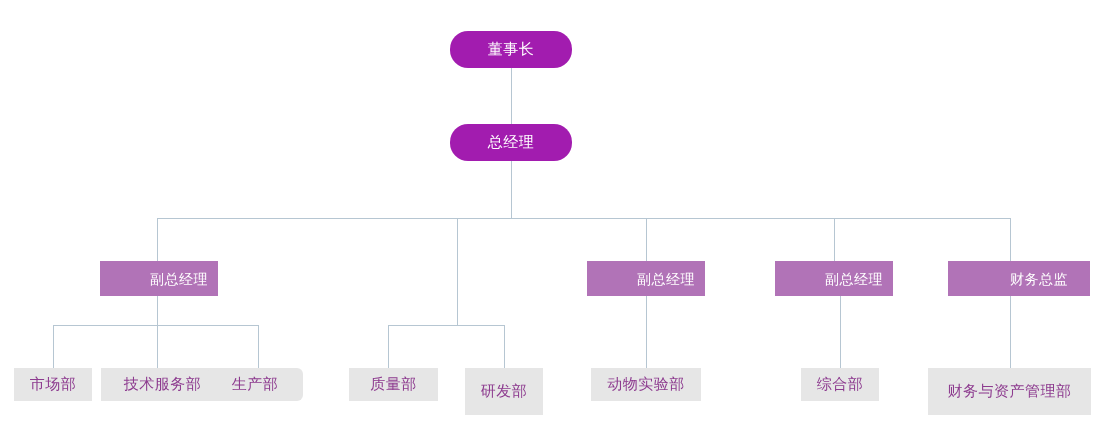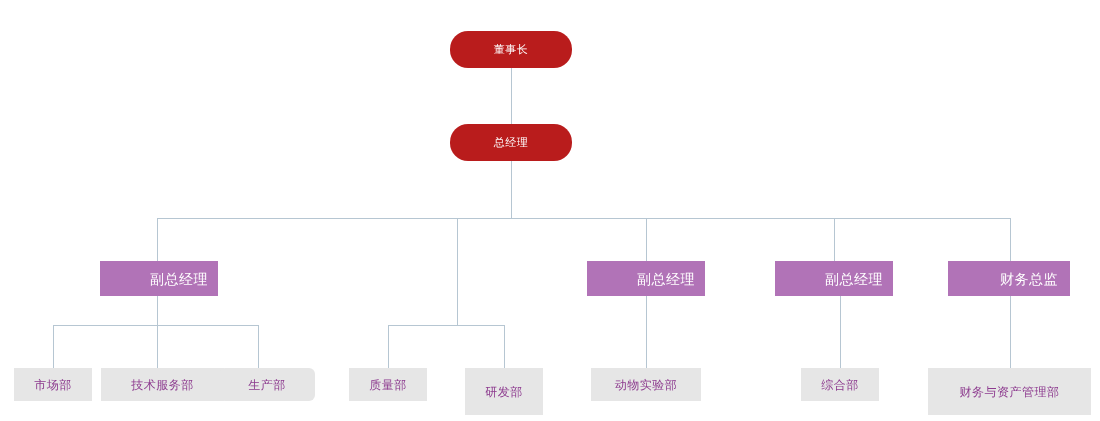--- a/index.html
+++ b/index.html
@@ -22,35 +22,35 @@
     position: absolute;
     box-sizing: border-box;
     display: flex;
     align-items: center;
     justify-content: center;
     white-space: nowrap;
     line-height: 1;
     letter-spacing: 0.5px;
   }
   .node.level-top {
-    background: #b91c1c;
+    background: #a21caf;
     color: #ffffff;
-    font-size: 11px;
+    font-size: 15px;
     border-radius: 18px;
   }
   .node.level-mid {
     background: #b173b7;
     color: #ffffff;
     font-size: 14px;
     padding-left: 40px;
   }
   .node.level-leaf {
     background: #e6e6e6;
     color: #8d3b8f;
-    font-size: 12px;
+    font-size: 15px;
   }
   .connector {
     position: absolute;
     background: #b6c6d2;
   }
   .connector.v {
     width: 1px;
   }
   .connector.h {
     height: 1px;
@@ -92,29 +92,29 @@
   <div class="node level-top" style="left:450px; top:31px; width:122px; height:37px;">董事长</div>
 
   <div class="node level-top" style="left:450px; top:124px; width:122px; height:37px;">总经理</div>
 
   <div class="node level-mid" style="left:100px; top:261px; width:118px; height:35px;">副总经理</div>
 
   <div class="node level-mid" style="left:587px; top:261px; width:118px; height:35px;">副总经理</div>
 
   <div class="node level-mid" style="left:775px; top:261px; width:118px; height:35px;">副总经理</div>
 
-  <div class="node level-mid" style="left:948px; top:261px; width:122px; height:35px;">财务总监</div>
+  <div class="node level-mid" style="left:948px; top:261px; width:142px; height:35px;">财务总监</div>
 
   <div class="node level-leaf" style="left:14px; top:368px; width:78px; height:33px;">市场部</div>
 
   <div class="node level-leaf" style="left:101px; top:368px; width:123px; height:33px;">技术服务部</div>
 
-  <div class="node level-leaf" style="left:219px; top:368px; width:96px; height:33px;border-radius:6px;">生产部</div>
+  <div class="node level-leaf" style="left:207px; top:368px; width:96px; height:33px;border-radius:6px;">生产部</div>
 
-  <div class="node level-leaf" style="left:349px; top:368px; width:78px; height:33px;text-align:right;">质量部</div>
+  <div class="node level-leaf" style="left:349px; top:368px; width:89px; height:33px;text-align:right;">质量部</div>
 
   <div class="node level-leaf" style="left:465px; top:368px; width:78px; height:47px;">研发部</div>
 
   <div class="node level-leaf" style="left:591px; top:368px; width:110px; height:33px;">动物实验部</div>
 
   <div class="node level-leaf" style="left:801px; top:368px; width:78px; height:33px;">综合部</div>
 
   <div class="node level-leaf" style="left:928px; top:368px; width:163px; height:47px;">财务与资产管理部</div>
 
 </div>

